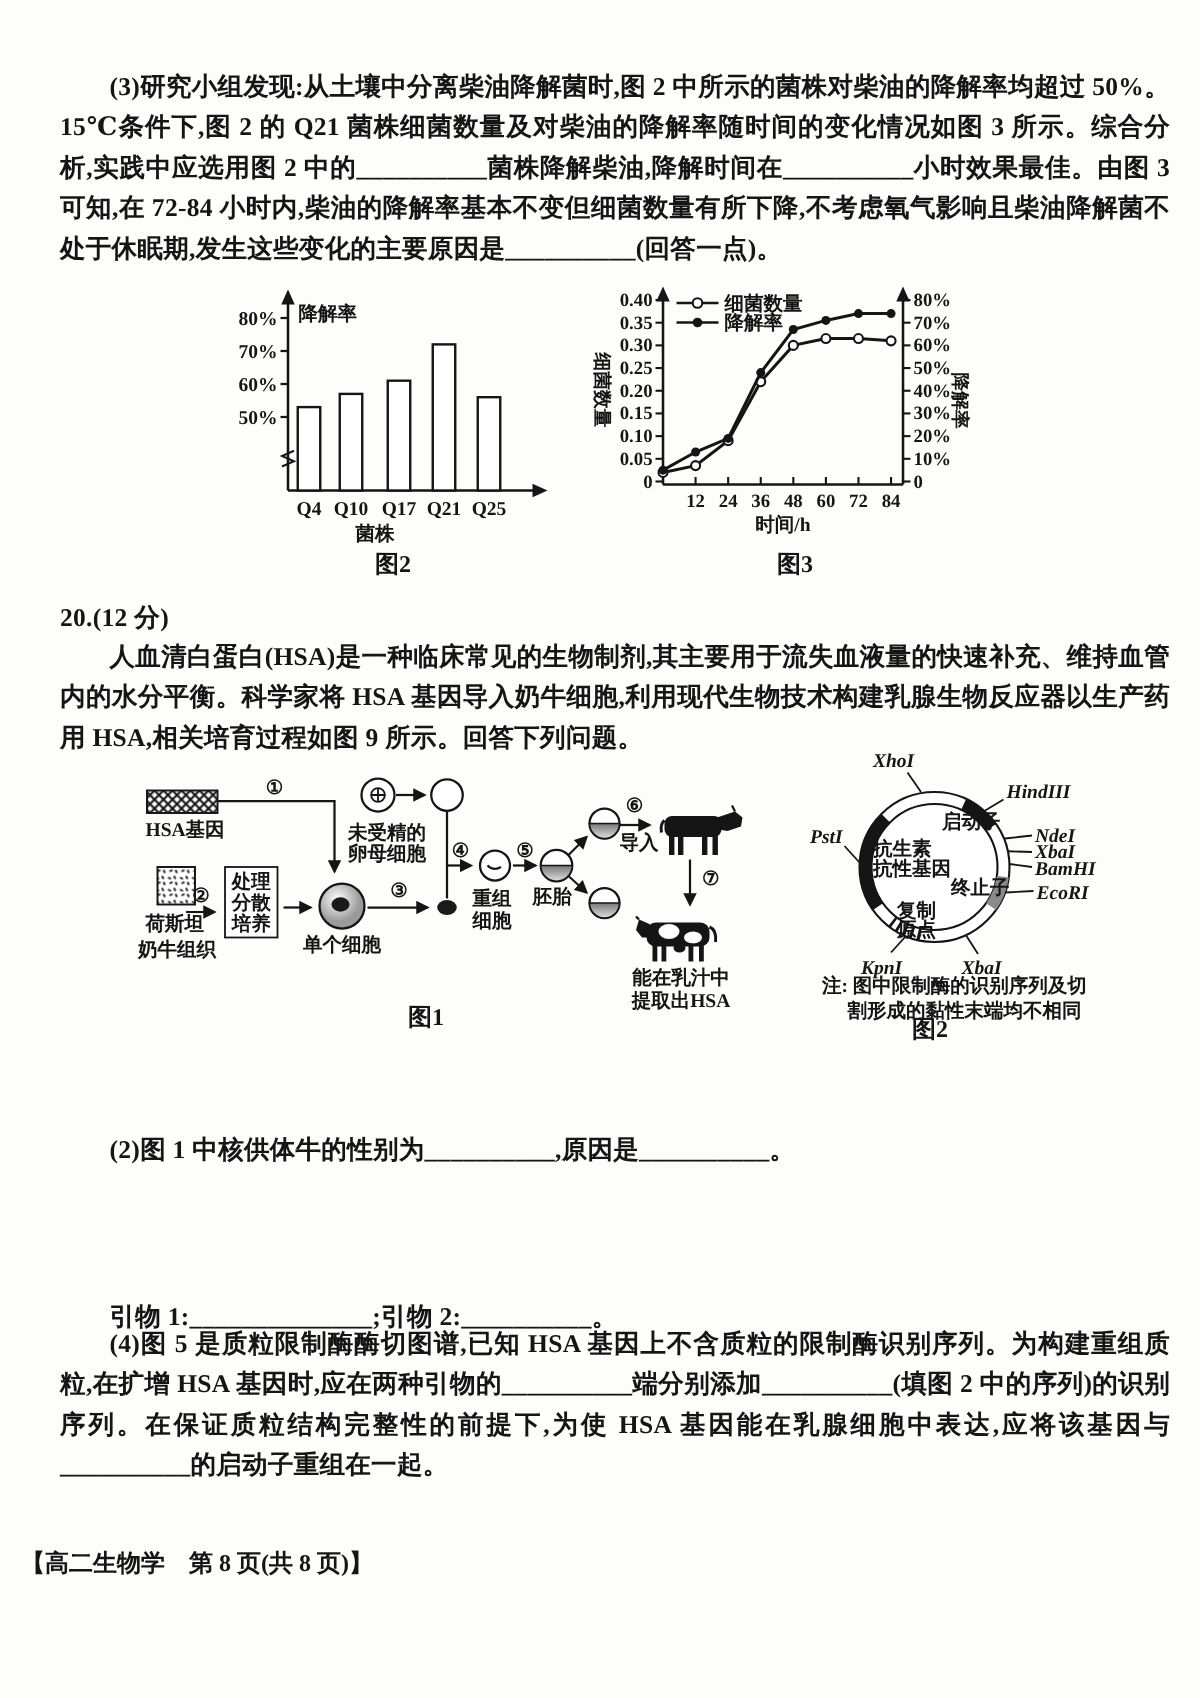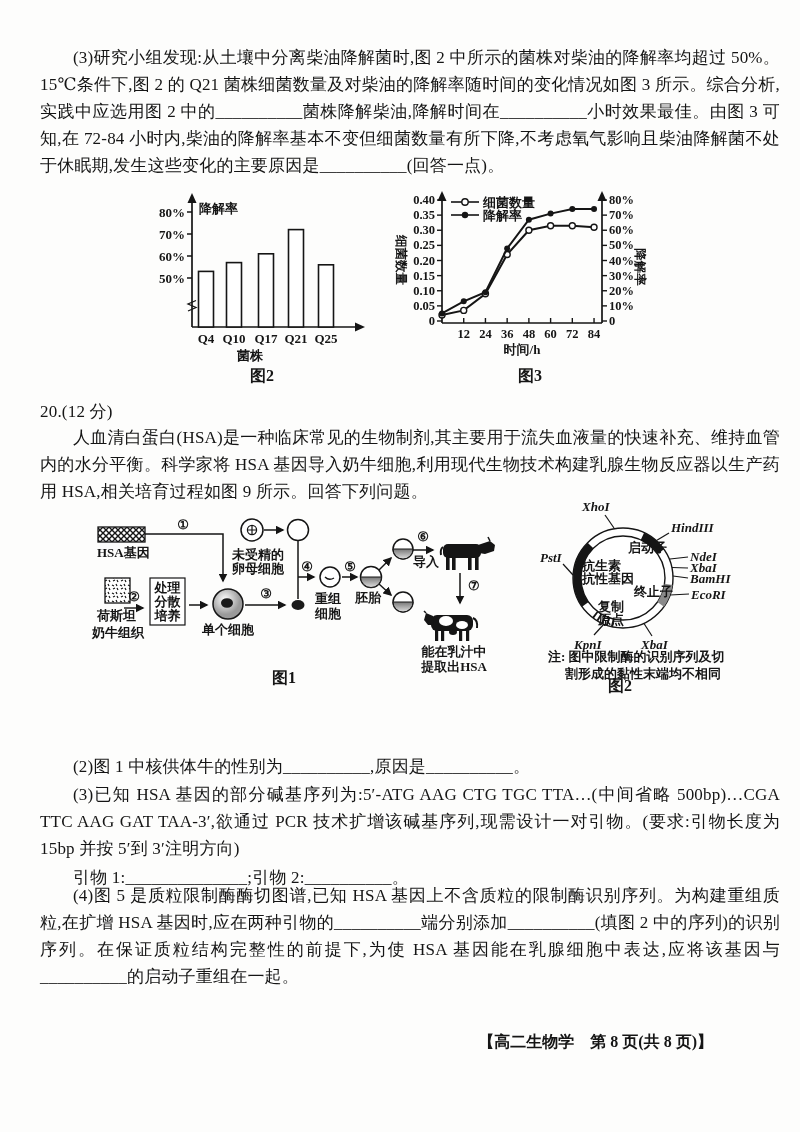--- a/index.html
+++ b/index.html
@@ -1,22 +1,22 @@
 <!DOCTYPE html>
 <html><head>
 <meta charset="utf-8">
 <style>
   html,body{margin:0;padding:0;background:#e8e8e8;}
   .page{position:relative;width:800px;height:1132px;background:#fdfdfc;margin:0 auto;overflow:hidden;
         font-family:"Liberation Serif","DejaVu Serif",serif;color:#151515;}
   .para{position:absolute;left:40px;width:740px;margin:0;font-size:17px;line-height:27px;
-        text-align:justify;font-weight:400;letter-spacing:0.2px;}
+        text-align:justify;font-weight:700;letter-spacing:0.2px;}
   .indent{text-indent:33px;}
   .figcap{position:absolute;font-size:16px;font-weight:bold;}
-  .footer{position:absolute;left:0;width:713px;text-align:right;font-size:16px;font-weight:600;}
+  .footer{position:absolute;left:14px;width:713px;text-align:left;font-size:16px;font-weight:600;}
   svg{position:absolute;overflow:visible;}
   svg text{font-family:"Liberation Serif","DejaVu Serif",serif;fill:#151515;}
   .fz{font-size:13px;font-weight:bold;}
   .enz{font-size:13px;font-weight:bold;font-style:italic;}
 </style>
 </head>
 <body>
 
 <div class="page">
 
@@ -285,18 +285,17 @@
     <text class="fz" x="96" y="104" font-size="12.5">终止子</text>
     <text class="fz" x="60" y="119" font-size="12.5">复制</text>
     <text class="fz" x="60" y="132" font-size="12.5">原点</text>
 
     <text class="fz" x="10" y="169" font-size="13.5">注: 图中限制酶的识别序列及切</text>
     <text class="fz" x="27" y="186" font-size="13.5">割形成的黏性末端均不相同</text>
   </svg>
   <div class="figcap" style="left:608px;top:676px">图2</div>
 
   <p class="para indent" style="top:753px">(2)图 1 中核供体牛的性别为__________,原因是__________。</p>
-  <p class="para indent" style="top:781px">(3)已知 HSA 基因的部分碱基序列为:5′-ATG AAG CTG TGC TTA…(中间省略 500bp)…CGA TTC AAG GAT TAA-3′,欲通过 PCR 技术扩增该碱基序列,现需设计一对引物。(要求:引物长度为 15bp 并按 5′到 3′注明方向)</p>
   <p class="para" style="top:864px;padding-left:33px;width:707px">引物 1:______________;引物 2:__________。</p>
   <p class="para indent" style="top:882px">(4)图 5 是质粒限制酶酶切图谱,已知 HSA 基因上不含质粒的限制酶识别序列。为构建重组质粒,在扩增 HSA 基因时,应在两种引物的__________端分别添加__________(填图 2 中的序列)的识别序列。在保证质粒结构完整性的前提下,为使 HSA 基因能在乳腺细胞中表达,应将该基因与__________的启动子重组在一起。</p>
 
   <div class="footer" style="top:1032px">【高二生物学　第 8 页(共 8 页)】</div>
 </div>
 
 </body></html>

